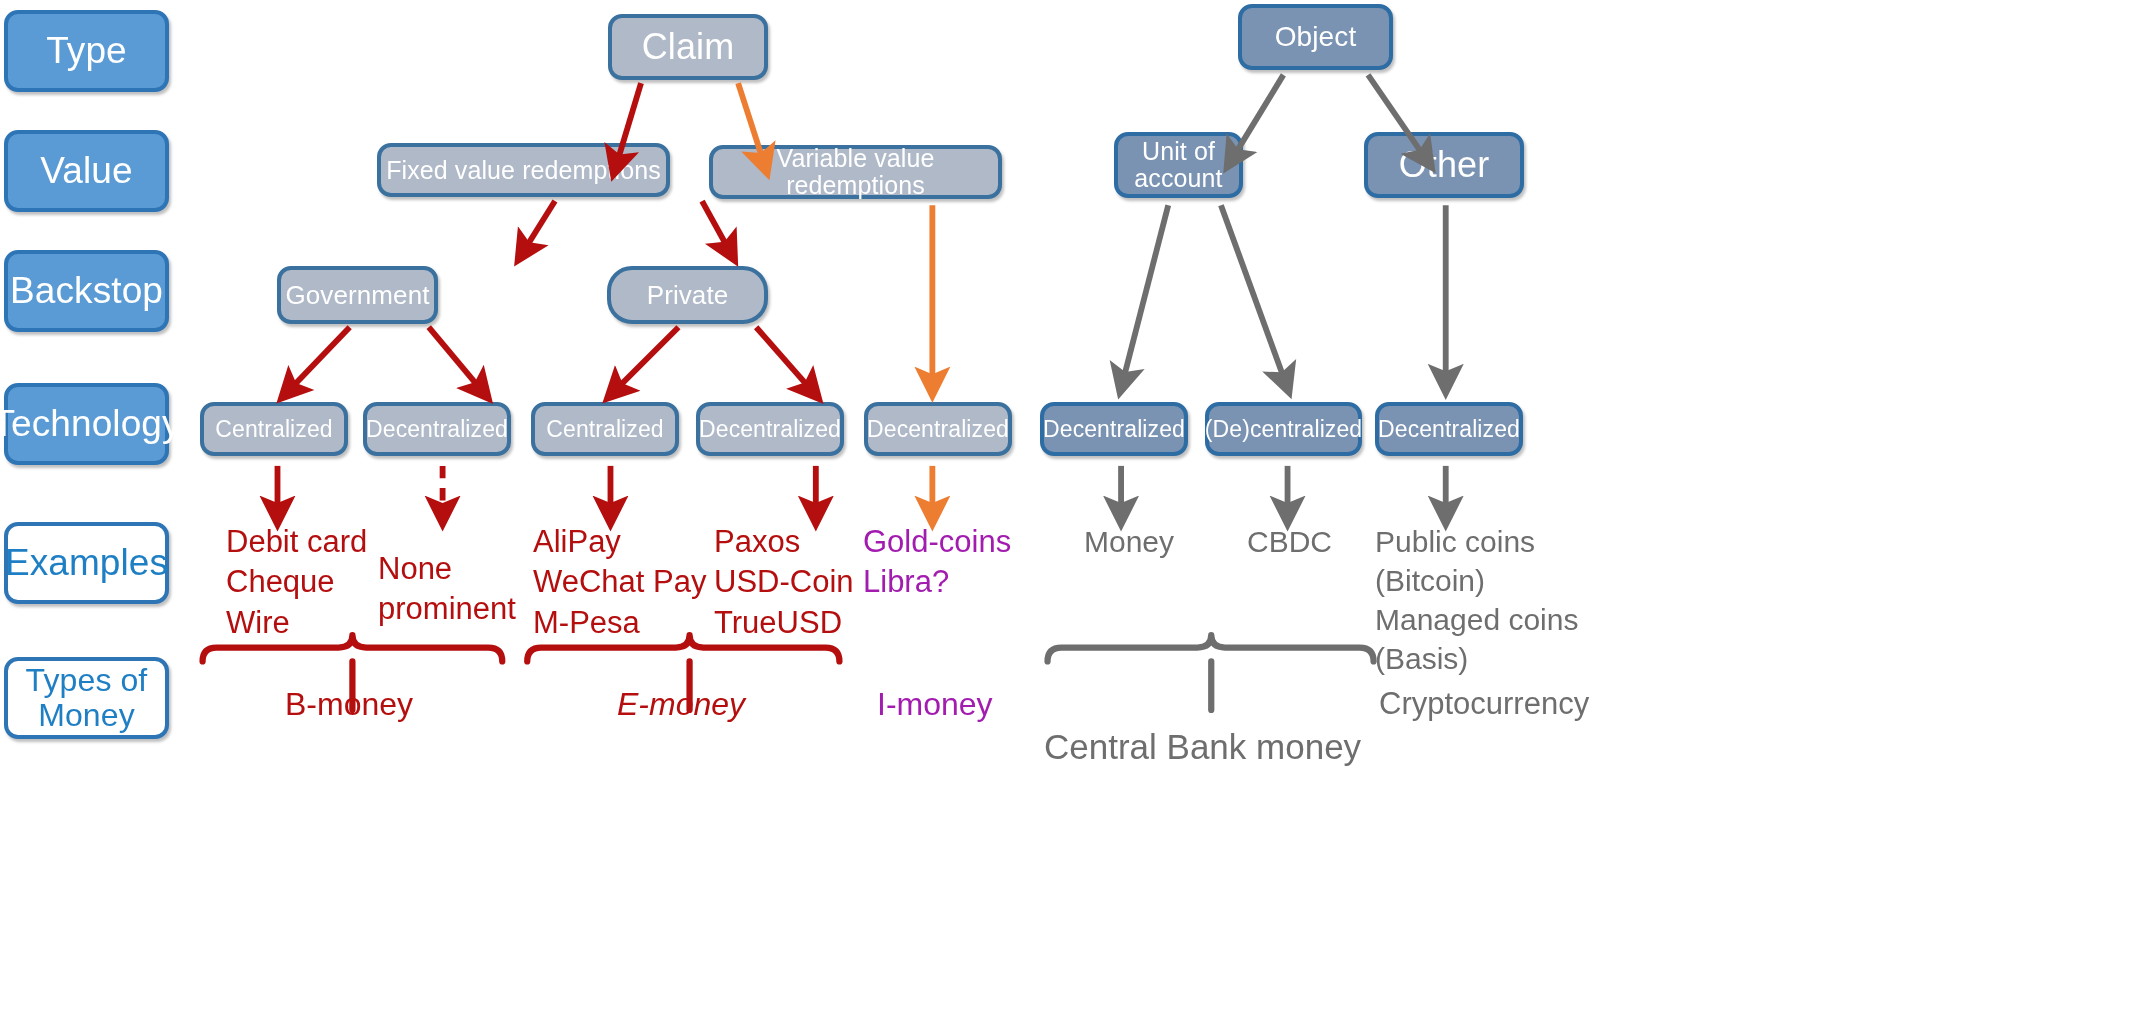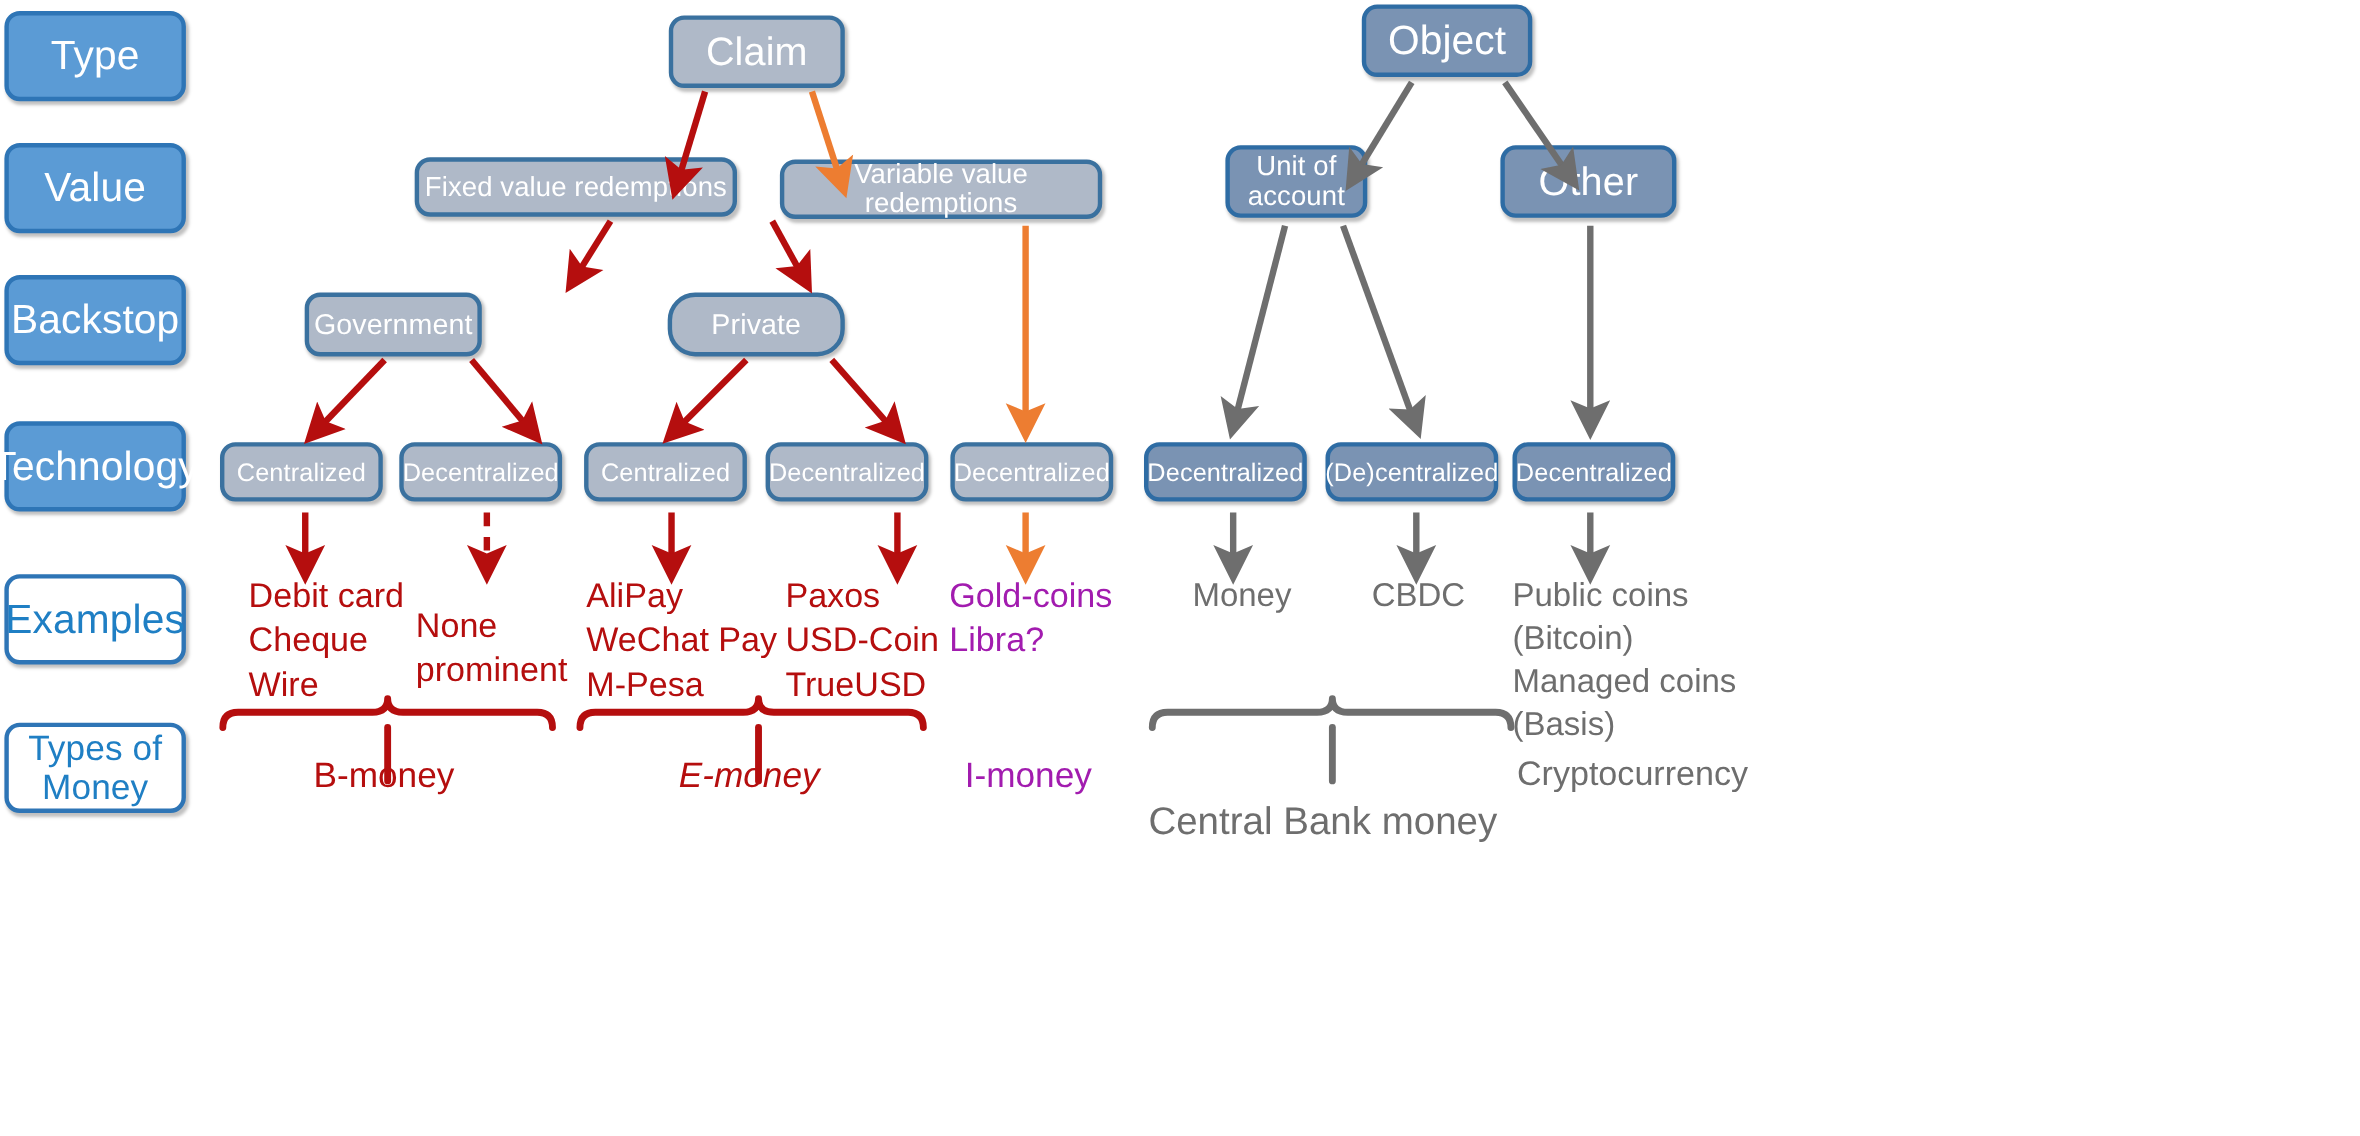--- a/index.html
+++ b/index.html
@@ -83,21 +83,21 @@
 
   <div class="node lbl" style="left:4px;  top:383px; width:165px; height:82px;">Technology</div>
 
   <div class="node lbl-open" style="left:4px;  top:522px; width:165px; height:82px;">Examples</div>
 
   <div class="node lbl-open" style="left:4px;  top:657px; width:165px; height:82px; white-space:pre-line; font-size:32px;">Types of
 Money</div>
 
   <div class="node claim-node" style="left:608px;  top:14px; width:160px; height:66px; font-size:36px;">Claim</div>
 
-  <div class="node object-node" style="left:1238px; top:4px;  width:155px; height:66px; font-size:37px;text-align:center;">Object</div>
+  <div class="node object-node" style="left:1238px; top:4px;  width:155px; height:66px; font-size:28px;text-align:center;">Object</div>
 
   <div class="node claim-node" style="left:377px;  top:143px; width:293px; height:54px; font-size:25px;">Fixed value redemptions</div>
 
   <div class="node claim-node" style="left:709px;  top:145px; width:293px; height:54px; font-size:25px;">Variable value redemptions</div>
 
   <div class="node object-node" style="left:1114px; top:132px; width:129px; height:66px; font-size:25px; white-space:pre-line;">Unit of
 account</div>
 
   <div class="node object-node" style="left:1364px; top:132px; width:160px; height:66px; font-size:36px;">Other</div>
 

